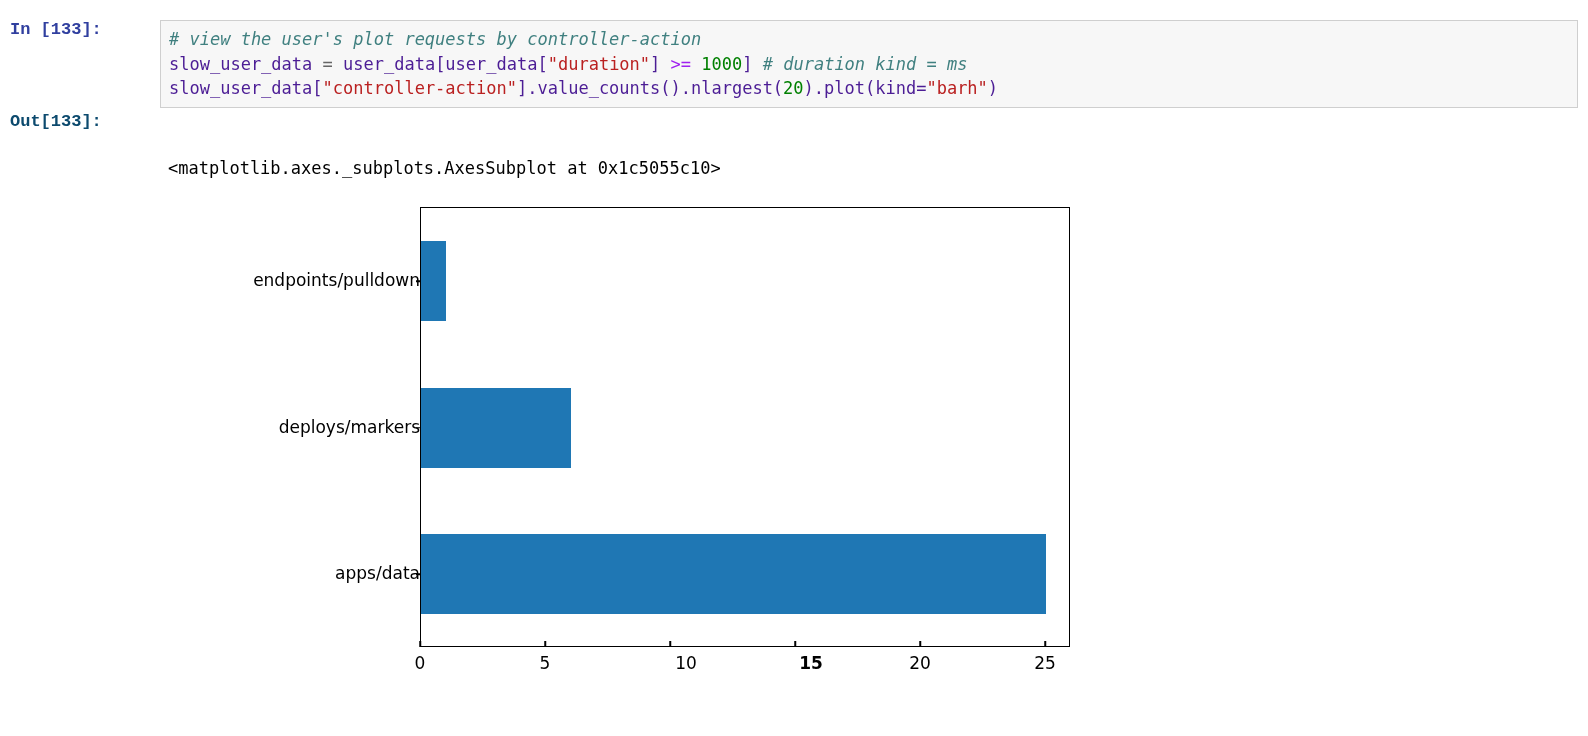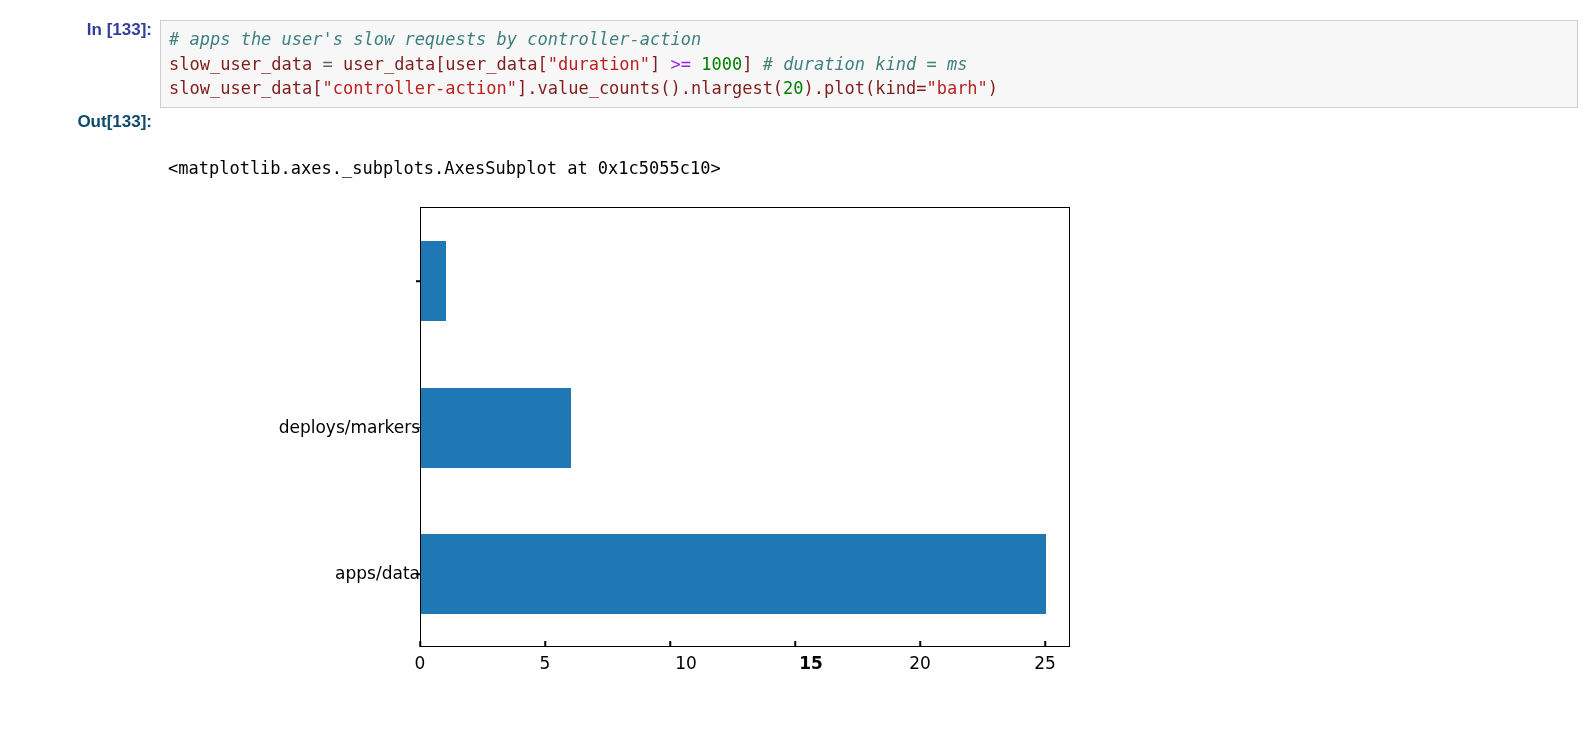--- a/index.html
+++ b/index.html
@@ -5,23 +5,22 @@
     * { box-sizing: border-box; margin: 0; padding: 0; }
     body {
       font-family: "DejaVu Sans Mono", Menlo, Consolas, monospace;
       background: #fff;
       padding: 20px 10px;
       font-size: 15px;
     }
     .cell { display: flex; margin-bottom: 4px; align-items: flex-start; }
     .prompt {
       width: 150px;
-      text-align: right;
       padding-right: 8px;
-      font-family: Liberation Sans, sans-serif;
+      font-family: Liberation Mono, monospace;
       font-size: 17px;
       font-weight: bold;
       flex-shrink: 0;
     }
     .prompt-in { color: #303f9f; }
     .prompt-out { color: #0c4a6e; }
     .input-area {
       flex: 1;
       background: #f7f7f7;
       border: 1px solid #cfcfcf;
@@ -34,21 +33,21 @@
     }
     .output-area {
       flex: 1;
       padding: 2px 8px;
       font-family: "DejaVu Sans Mono", Menlo, Consolas, monospace;
       font-size: 17px;
       line-height: 1.4;
       margin-top: 43px;
     }
     .tok-comment { color: #408080; font-style: italic; }
-    .tok-name-var { color: #7f1d1d; }
+    .tok-name-var { color: #4c1d95; }
     .tok-op { color: #666; }
     .tok-str { color: #ba2121; }
     .tok-cmp { color: #a020f0; }
     .tok-num { color: #008000; text-align: right; }
 
     .plot-row { display: flex; }
     .plot-row .prompt { width: 150px; }
     .plot-container { flex: 1; padding-top: 14px; }
     .plot {
       position: relative;
@@ -106,21 +105,21 @@
       height: 6px;
       background: #000;
       transform: translateX(-50%);
     }
   </style>
 </head>
 <body>
 
 <div class="cell">
   <div class="prompt prompt-in">In [133]:</div>
-  <div class="input-area"><span class="tok-comment"># apps the user's slow requests by controller-action</span>
+  <div class="input-area"><span class="tok-comment"># view the user's plot requests by controller-action</span>
 <span class="tok-name-var">slow_user_data </span><span class="tok-op">=</span><span class="tok-name-var"> user_data[user_data[</span><span class="tok-str">"duration"</span><span class="tok-name-var">] </span><span class="tok-cmp">&gt;=</span><span> </span><span class="tok-num">1000</span><span class="tok-name-var">] </span><span class="tok-comment"># duration kind = ms</span>
 <span class="tok-name-var">slow_user_data[</span><span class="tok-str">"controller-action"</span><span class="tok-name-var">].value_counts().nlargest(</span><span class="tok-num">20</span><span class="tok-name-var">).plot(kind=</span><span class="tok-str">"barh"</span><span class="tok-name-var">)</span></div>
 </div>
 
 <div class="cell">
   <div class="prompt prompt-out">Out[133]:</div>
   <div class="output-area">&lt;matplotlib.axes._subplots.AxesSubplot at 0x1c5055c10&gt;</div>
 </div>
 
 <div class="plot-row">
@@ -130,20 +129,21 @@
       <div class="axes" id="axes">
           <div class="bar" style="top: 326.667px; width: 625px; height: 80px;"></div>
           <div class="ytick-mark" style="top: 366.667px;"></div>
           <div class="bar" style="top: 180px; width: 150px; height: 80px;"></div>
           <div class="ytick-mark" style="top: 220px;"></div>
           <div class="bar" style="top: 33.3333px; width: 25px; height: 80px;"></div>
           <div class="ytick-mark" style="top: 73.3333px;"></div>
         </div>
     <div class="ytick-label" style="top: 226px;">deploys/markers</div>
         <div class="ytick-label" style="top: 372.667px;">apps/data</div>
+        <div class="ytick-label" style="top: 79.3333px;">endpoints/pulldown</div>
         <div class="xtick-label" style="left: 250px;">0</div>
         <div class="xtick-mark" style="left: 250px;"></div>
         <div class="xtick-label" style="left: 375px;">5</div>
         <div class="xtick-mark" style="left: 375px;"></div>
         <div class="xtick-label" style="left: 516px;">10</div>
         <div class="xtick-mark" style="left: 500px;"></div>
         <div class="xtick-label" style="left: 641px; font-weight: bold;">15</div>
         <div class="xtick-mark" style="left: 625px;"></div>
         <div class="xtick-label" style="left: 750px;">20</div>
         <div class="xtick-mark" style="left: 750px;"></div>

